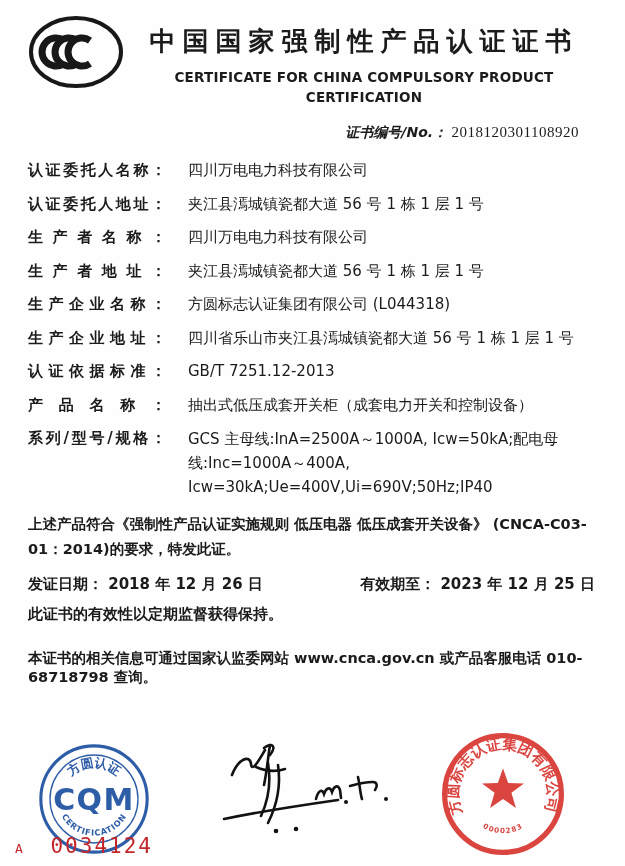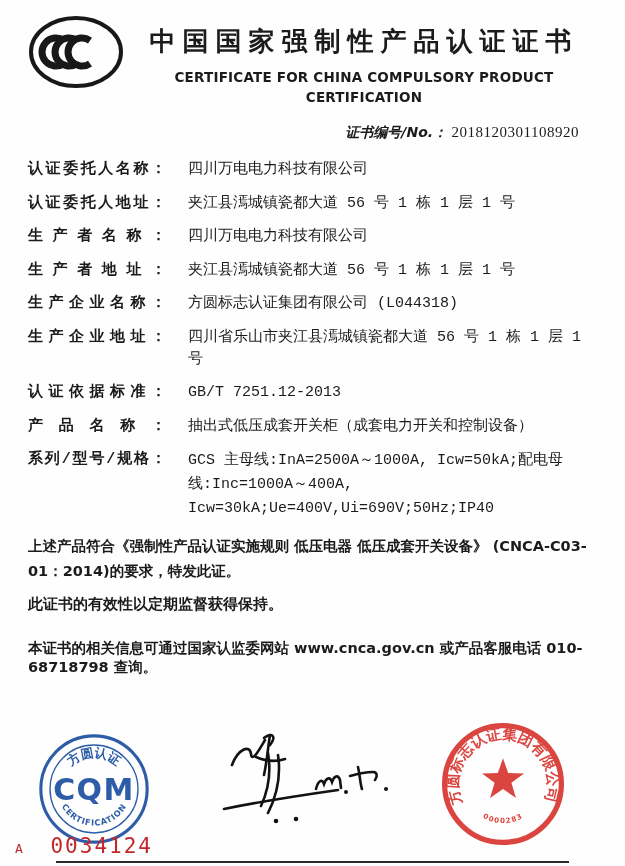--- a/index.html
+++ b/index.html
@@ -12,21 +12,21 @@
   .header { position:relative; padding-top:24px; }
   .ccc-logo { position:absolute; left:26px; top:12px; width:100px; height:80px; }
   .header-text { margin-left:118px; width:492px; text-align:center; }
   .title-cn { font-size:26px; font-weight:700; letter-spacing:7px; line-height:34px; }
   .title-en { font-size:13.5px; font-weight:700; letter-spacing:0.2px; line-height:20px; margin-top:9px; }
   .cert-no-line { text-align:right; padding-right:46px; margin-top:17px; font-size:14px; }
   .cert-no-label { font-weight:700; font-style:italic; }
   .cert-no-value { font-family:"Liberation Serif","DejaVu Serif",serif; font-size:15px; letter-spacing:0.5px; }
   
   .fields { margin:17px 28px 0 28px; font-size:15px; }
-  .field-row { display:flex; margin-bottom:11.5px; line-height:22px;font-family:Liberation Mono, monospace; }
+  .field-row { display:flex; margin-bottom:11.5px; line-height:22px; }
   .field-label {
     flex:0 0 138px; font-weight:700;
     text-align:justify; text-align-last:justify; -moz-text-align-last:justify;
   }
   .field-value { margin-left:22px; flex:1; }
   .field-value.spec { line-height:24px; }
   
   .statement { margin:13px 28px 0 28px; font-size:14.5px; font-weight:700; line-height:25px; }
   .dates-row { display:flex; justify-content:space-between; margin:13px 30px 0 28px; font-size:15px; font-weight:700; }
   .validity-note { margin:11px 28px 0 28px; font-size:15px; font-weight:700; }
@@ -98,20 +98,30 @@
       <span class="field-value">抽出式低压成套开关柜（成套电力开关和控制设备）</span>
     </div>
     <div class="field-row">
       <span class="field-label">系列/型号/规格：</span>
       <span class="field-value spec">GCS 主母线:InA=2500A～1000A, Icw=50kA;配电母线:Inc=1000A～400A, Icw=30kA;Ue=400V,Ui=690V;50Hz;IP40</span>
     </div>
   </div>
 
   <div class="statement">上述产品符合《强制性产品认证实施规则 低压电器 低压成套开关设备》 (CNCA-C03-01：2014)的要求，特发此证。</div>
 
+  <div class="dates-row">
+    <span>
+      <span>发证日期：</span>
+      <span>2018 年 12 月 26 日</span>
+    </span>
+    <span>
+      <span>有效期至：</span>
+      <span>2023 年 12 月 25 日</span>
+    </span>
+  </div>
   <div class="validity-note">此证书的有效性以定期监督获得保持。</div>
 
   <div class="info-line">本证书的相关信息可通过国家认监委网站 www.cnca.gov.cn 或产品客服电话 010-68718798 查询。</div>
 
   <div class="seal-area">
 
     <svg class="cqm-logo" viewBox="0 0 120 120">
       <defs>
         <path id="cqmTop" d="M 31.4 43.5 A 33 33 0 0 1 88.6 43.5"></path>
         <path id="cqmBottom" d="M 27.1 79 A 38 38 0 0 0 92.9 79"></path>

